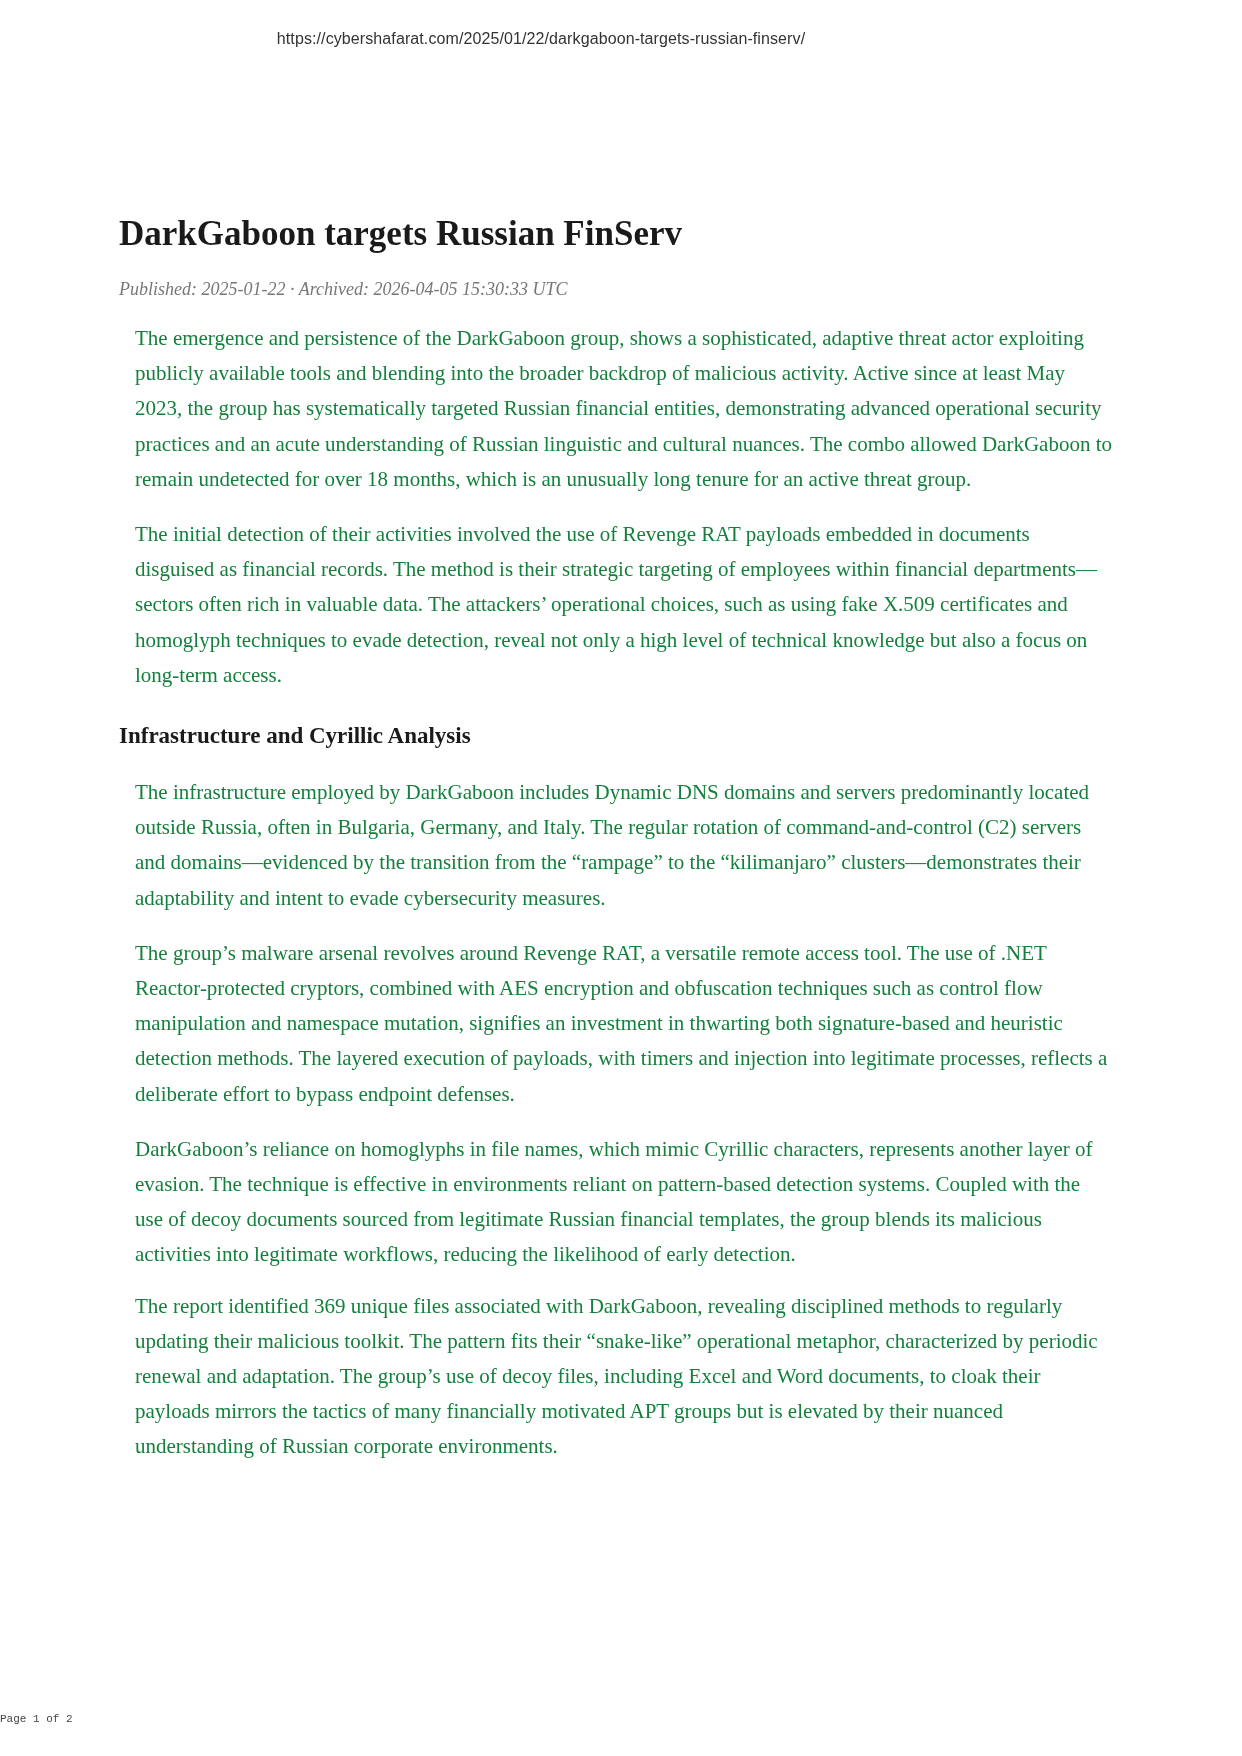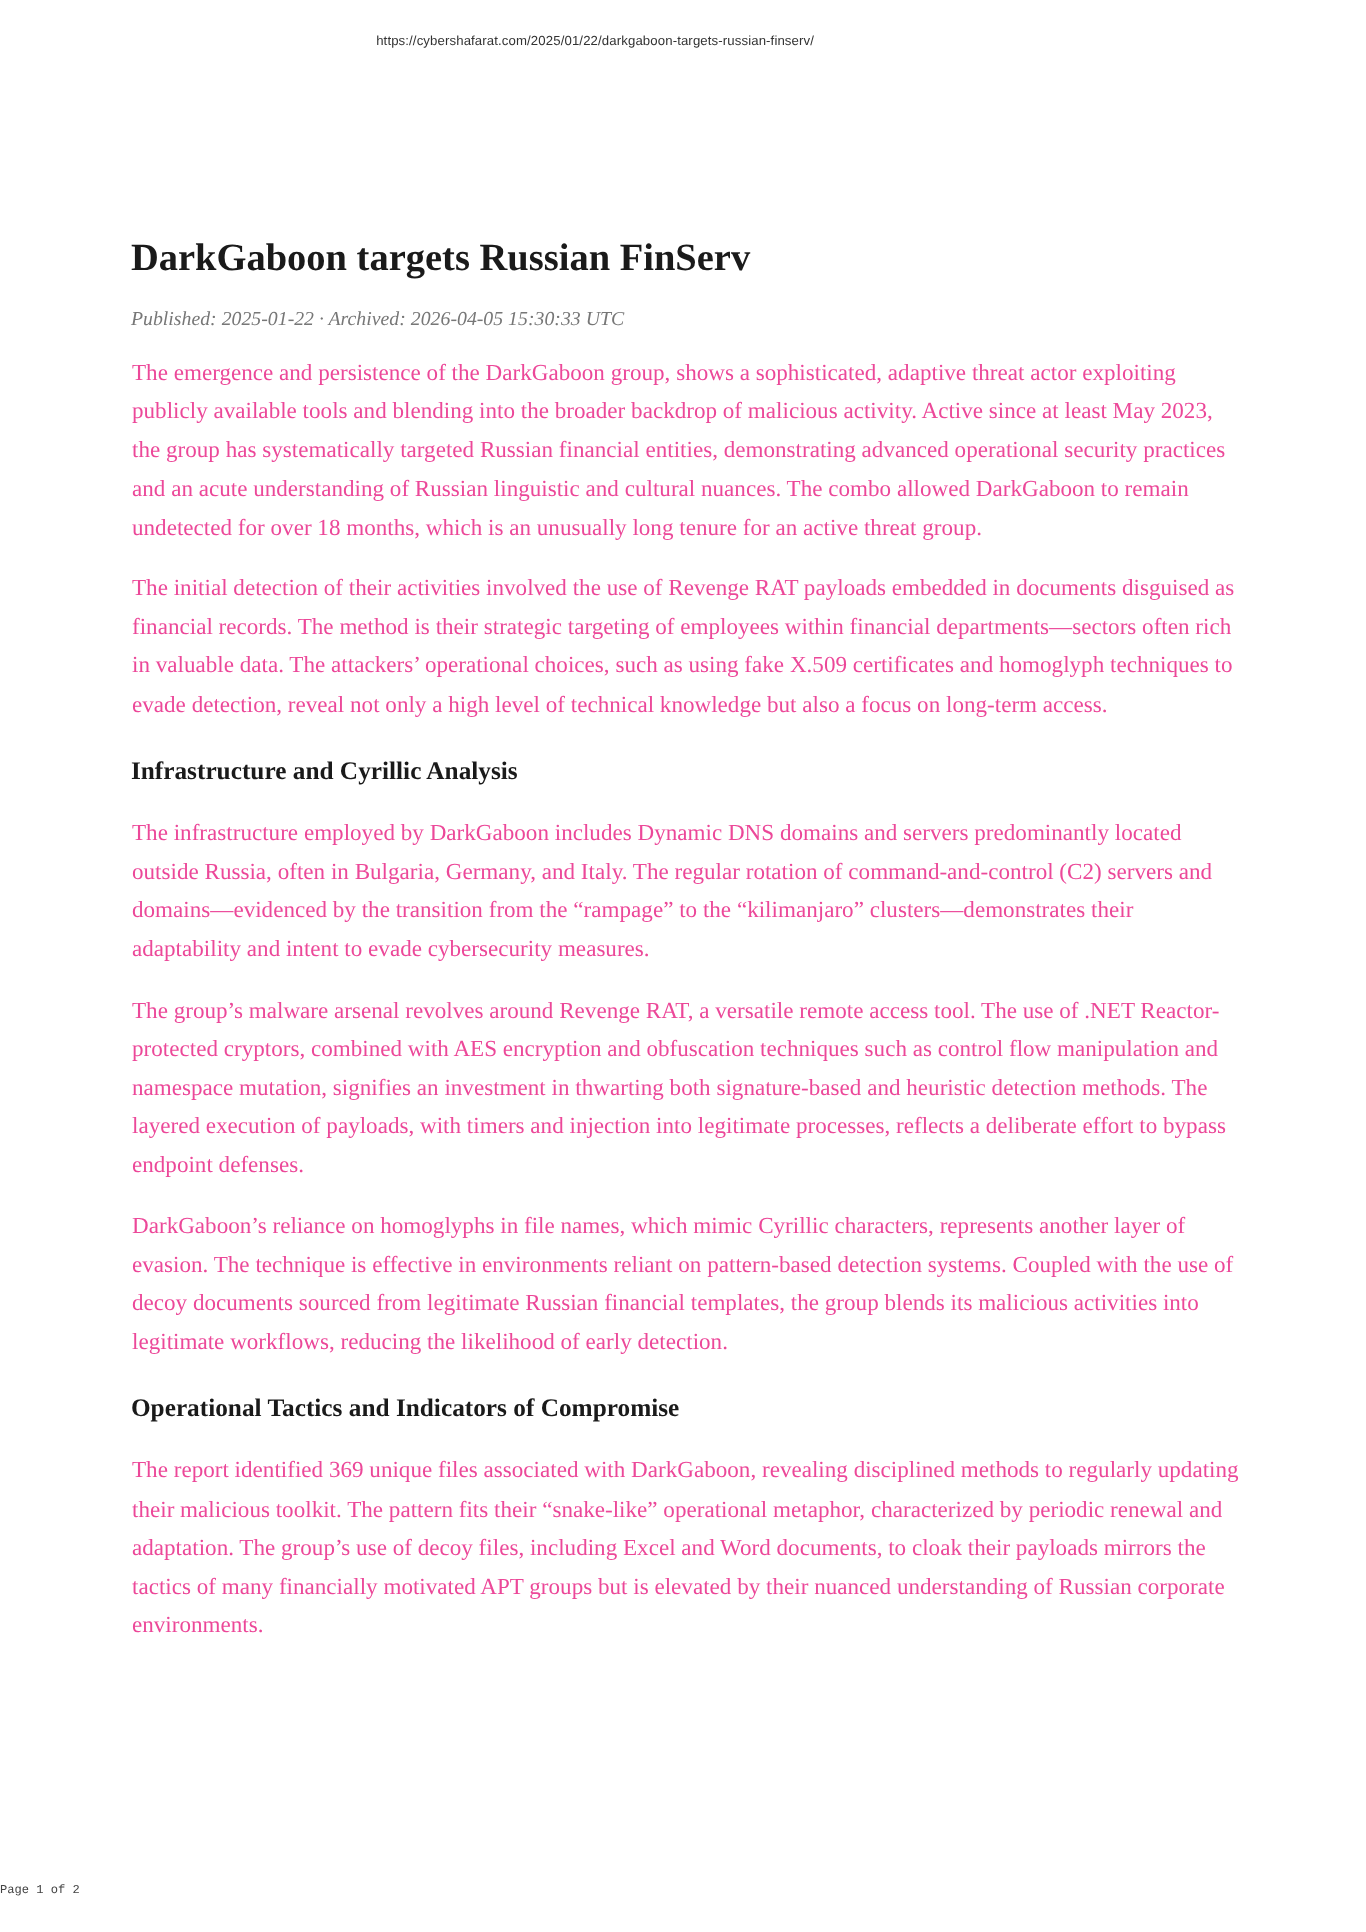--- a/index.html
+++ b/index.html
@@ -14,21 +14,21 @@
       overflow: hidden;
       color: #222222;
     }
     .url-header {
       position: absolute;
       top: 30px;
       left: 0;
       width: 1082px;
       text-align: center;
       font-family: "Liberation Sans", sans-serif;
-      font-size: 12px;
+      font-size: 16px;
       color: #333333;
       letter-spacing: 0.1px;
     }
     .article {
       position: absolute;
       left: 119px;
       top: 212px;
       width: 1010px;
       font-family: "Liberation Serif", serif;
     }
@@ -43,22 +43,22 @@
     .meta {
       font-size: 18px;
       color: #777777;
       margin-top: 21px;
       line-height: 24px;
       font-style: italic;
     }
     .para {
       font-size: 21px;
       line-height: 35.2px;
-      margin: 1px;
-      color: #ec4899;
+      margin: 16px;
+      color: #15803d;
     }
     .meta + .para { margin-top: 20px; }
     .para + .para { margin-top: 20px; }
     .section-heading {
       font-family: "Liberation Serif", serif;
       font-weight: bold;
       font-size: 23px;
       line-height: 30px;
       margin: 28px 0 24px 0;
       color: #1a1a1a;
@@ -86,18 +86,17 @@
   <p class="para">The initial detection of their activities involved the use of Revenge RAT payloads embedded in documents disguised as financial records. The method is their strategic targeting of employees within financial departments—sectors often rich in valuable data. The attackers’ operational choices, such as using fake X.509 certificates and homoglyph techniques to evade detection, reveal not only a high level of technical knowledge but also a focus on long-term access.</p>
 
   <section>
     <h2 class="section-heading">Infrastructure and Cyrillic Analysis</h2>
     <p class="para">The infrastructure employed by DarkGaboon includes Dynamic DNS domains and servers predominantly located outside Russia, often in Bulgaria, Germany, and Italy. The regular rotation of command-and-control (C2) servers and domains—evidenced by the transition from the “rampage” to the “kilimanjaro” clusters—demonstrates their adaptability and intent to evade cybersecurity measures.</p>
     <p class="para">The group’s malware arsenal revolves around Revenge RAT, a versatile remote access tool. The use of .NET Reactor-protected cryptors, combined with AES encryption and obfuscation techniques such as control flow manipulation and namespace mutation, signifies an investment in thwarting both signature-based and heuristic detection methods. The layered execution of payloads, with timers and injection into legitimate processes, reflects a deliberate effort to bypass endpoint defenses.</p>
     <p class="para">DarkGaboon’s reliance on homoglyphs in file names, which mimic Cyrillic characters, represents another layer of evasion. The technique is effective in environments reliant on pattern-based detection systems. Coupled with the use of decoy documents sourced from legitimate Russian financial templates, the group blends its malicious activities into legitimate workflows, reducing the likelihood of early detection.</p>
   </section>
 
   <section>
-    <h2 class="section-heading">Operational Tactics and Indicators of Compromise</h2>
     <p class="para">The report identified 369 unique files associated with DarkGaboon, revealing  disciplined methods to regularly updating their malicious toolkit. The pattern fits their “snake-like” operational metaphor, characterized by periodic renewal and adaptation. The group’s use of decoy files, including Excel and Word documents, to cloak their payloads mirrors the tactics of many financially motivated APT groups but is elevated by their nuanced understanding of Russian corporate environments.</p>
   </section>
 </main>
 
 <div class="footer">Page 1 of 2</div>
 
 </body></html>

